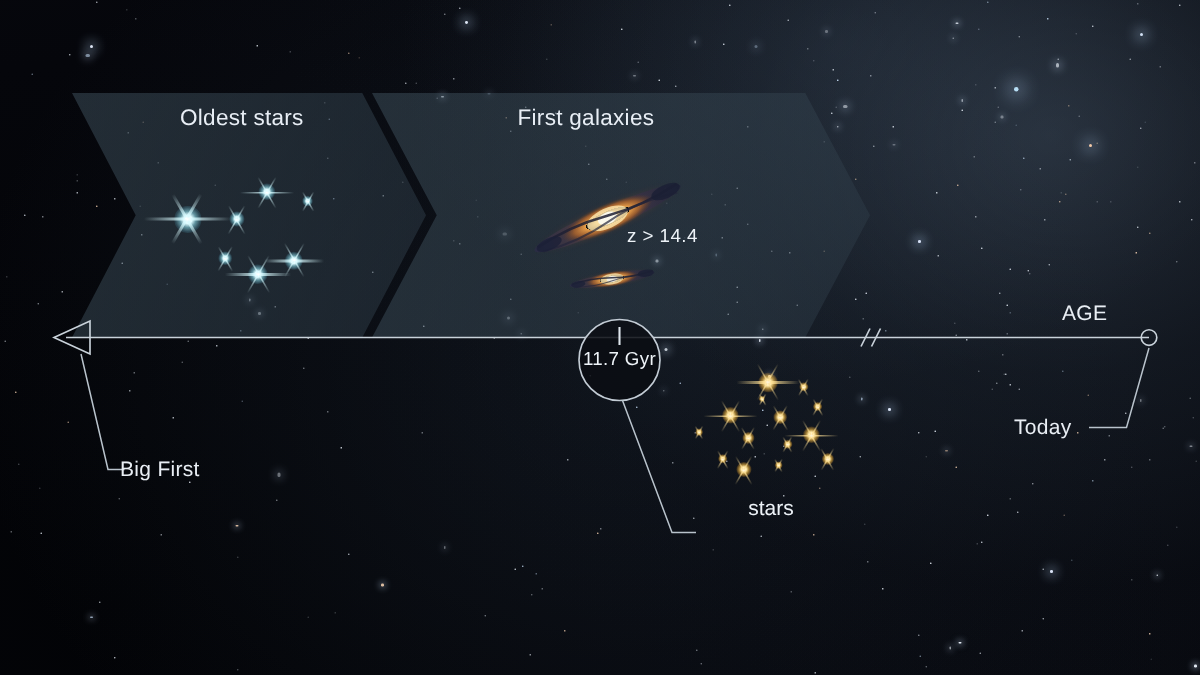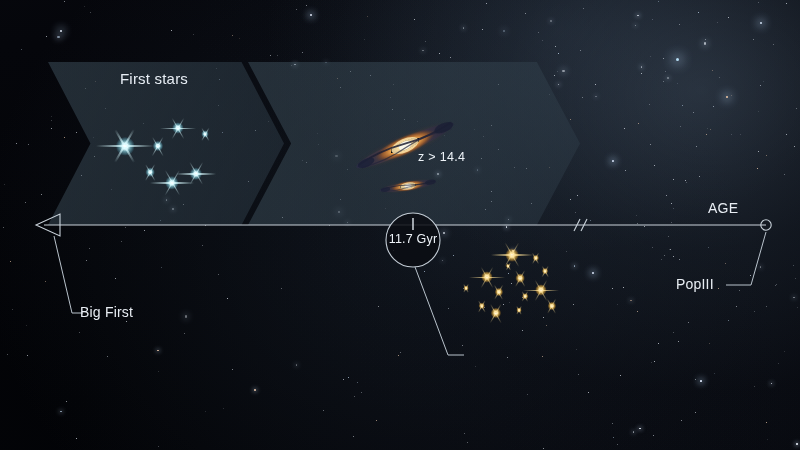--- a/index.html
+++ b/index.html
@@ -455,21 +455,22 @@
       <div class="star" style="left: 60px; top: 30px; width: 2px; height: 2px; background: rgb(232, 240, 255); opacity: 0.95; box-shadow: rgba(190, 220, 255, 0.55) 0px 0px 8px 2.2px;"></div>
       <div class="star" style="left: 310px; top: 14px; width: 1.9px; height: 1.9px; background: rgb(232, 240, 255); opacity: 0.95; box-shadow: rgba(190, 220, 255, 0.55) 0px 0px 7.6px 2.09px;"></div>
       <div class="star" style="left: 612px; top: 160px; width: 1.8px; height: 1.8px; background: rgb(223, 234, 255); opacity: 0.95; box-shadow: rgba(190, 220, 255, 0.55) 0px 0px 7.2px 1.98px;"></div>
       <div class="star" style="left: 592px; top: 272px; width: 1.8px; height: 1.8px; background: rgb(226, 236, 255); opacity: 0.95; box-shadow: rgba(190, 220, 255, 0.55) 0px 0px 7.2px 1.98px;"></div>
       <div class="star" style="left: 700px; top: 380px; width: 1.7px; height: 1.7px; background: rgb(226, 236, 255); opacity: 0.95; box-shadow: rgba(190, 220, 255, 0.55) 0px 0px 6.8px 1.87px;"></div>
     </div>
 
   <div class="band" id="band-popiii"></div>
   <div class="band" id="band-galaxies"></div>
 
-  <div class="band-label" id="label-popiii">First stars</div>
+  <div class="band-label" id="label-popiii">Oldest stars</div>
+  <div class="band-label" id="label-galaxies">First galaxies</div>
 
   <div class="layer" id="popiii-stars">
       <div class="cstar" style="left: 125px; top: 146px; width: 0px; height: 0px;">
         <div class="core" style="width: 17.5px; height: 17.5px;"></div>
         <i class="sp" style="width: 57.5px; height: 1.56px; margin-left: -28.8px; margin-top: -0.78px; transform: rotate(0deg);"></i>
         <i class="sp" style="width: 37.5px; height: 1.56px; margin-left: -18.8px; margin-top: -0.78px; transform: rotate(60deg);"></i>
         <i class="sp" style="width: 37.5px; height: 1.56px; margin-left: -18.8px; margin-top: -0.78px; transform: rotate(120deg);"></i>
       </div>
       <div class="cstar" style="left: 178px; top: 128px; width: 0px; height: 0px;">
         <div class="core" style="width: 11.2px; height: 11.2px;"></div>
@@ -687,20 +688,21 @@
     <circle cx="413" cy="240" r="27" fill="rgba(10,13,19,0.86)" stroke="#c3ccd5" stroke-width="1.1"></circle>
     <line x1="413" y1="218" x2="413" y2="230" stroke="#dfe6ed" stroke-width="1.4"></line>
 
     <polyline points="415,267 448,355 464,355" fill="none" stroke="#b9c3cc" stroke-width="1"></polyline>
   </svg>
 
   <div class="anno" id="age-label" style="left:708px; top:200px;">AGE</div>
 
   <div class="anno" id="bigbang-label" style="left:80px; top:304px;">Big First</div>
 
-  <div class="anno" id="today-label" style="left:676px; top:276px;">PopIII</div>
+  <div class="anno" id="today-label" style="left:676px; top:276px;">Today</div>
 
   <div id="gyr-text" style="left:383px; top:232px; width:60px;">11.7 Gyr</div>
 
   <div id="oldest-label" style="left:444px; top:329px;">
+    <div>stars</div>
   </div>
 
 </div>
 
 </body></html>

